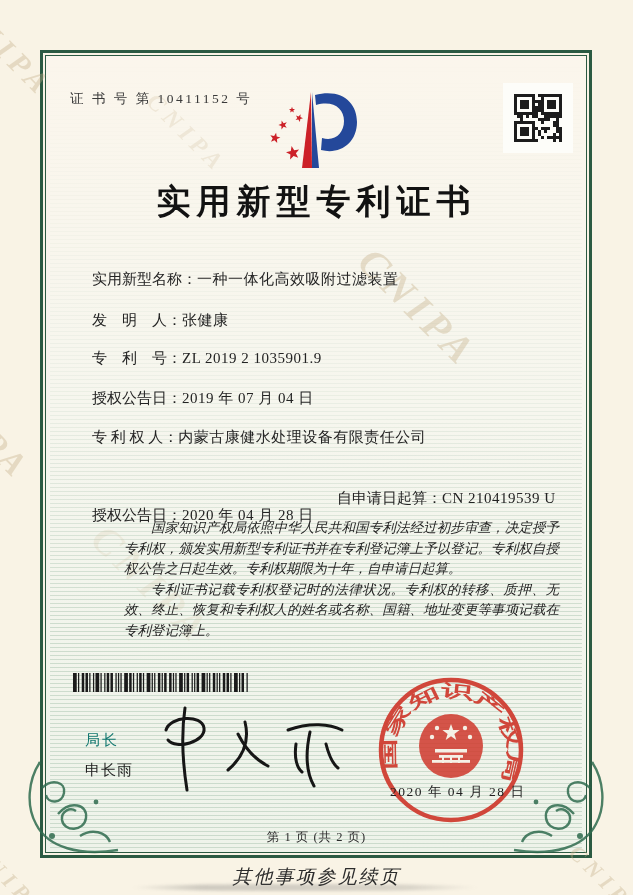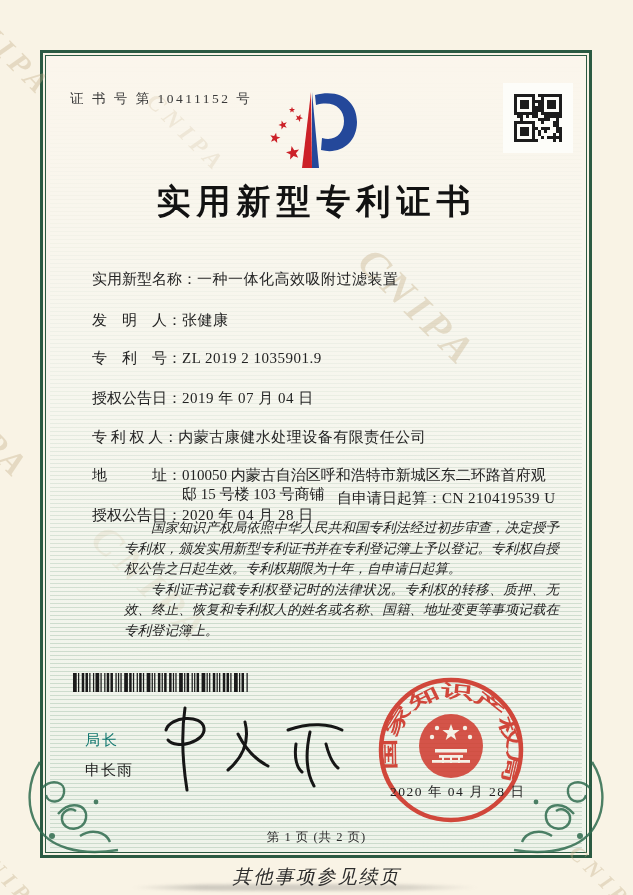--- a/index.html
+++ b/index.html
@@ -198,23 +198,20 @@
   </div>
   <div class="field" style="top:332px">
     <span>专　利　号：</span><span class="fvalue">ZL 2019 2 1035901.9</span>
   </div>
   <div class="field" style="top:372px">
     <span>授权公告日：</span><span class="fvalue">2019 年 07 月 04 日</span>
   </div>
   <div class="field" style="top:411px">
     <span>专 利 权 人：</span><span class="fvalue">内蒙古康健水处理设备有限责任公司</span>
   </div>
-  <div class="field" style="top:449px">
-    <span>地　　　址：</span><span class="addr-lines"><span>010050 内蒙古自治区呼和浩特市新城区东二环路首府观</span><br><span>邸 15 号楼 103 号商铺</span></span>
-  </div>
   <div class="field" style="top:489px">
     <span>授权公告日：</span><span class="fvalue">2020 年 04 月 28 日</span>
     <span class="pair2"><span>自申请日起算：</span><span class="fvalue">CN 210419539 U</span></span>
   </div>
 
   <div class="paras">
     <p>国家知识产权局依照中华人民共和国专利法经过初步审查，决定授予专利权，颁发实用新型专利证书并在专利登记簿上予以登记。专利权自授权公告之日起生效。专利权期限为十年，自申请日起算。</p>
     <p>专利证书记载专利权登记时的法律状况。专利权的转移、质押、无效、终止、恢复和专利权人的姓名或名称、国籍、地址变更等事项记载在专利登记簿上。</p>
   </div>
 

